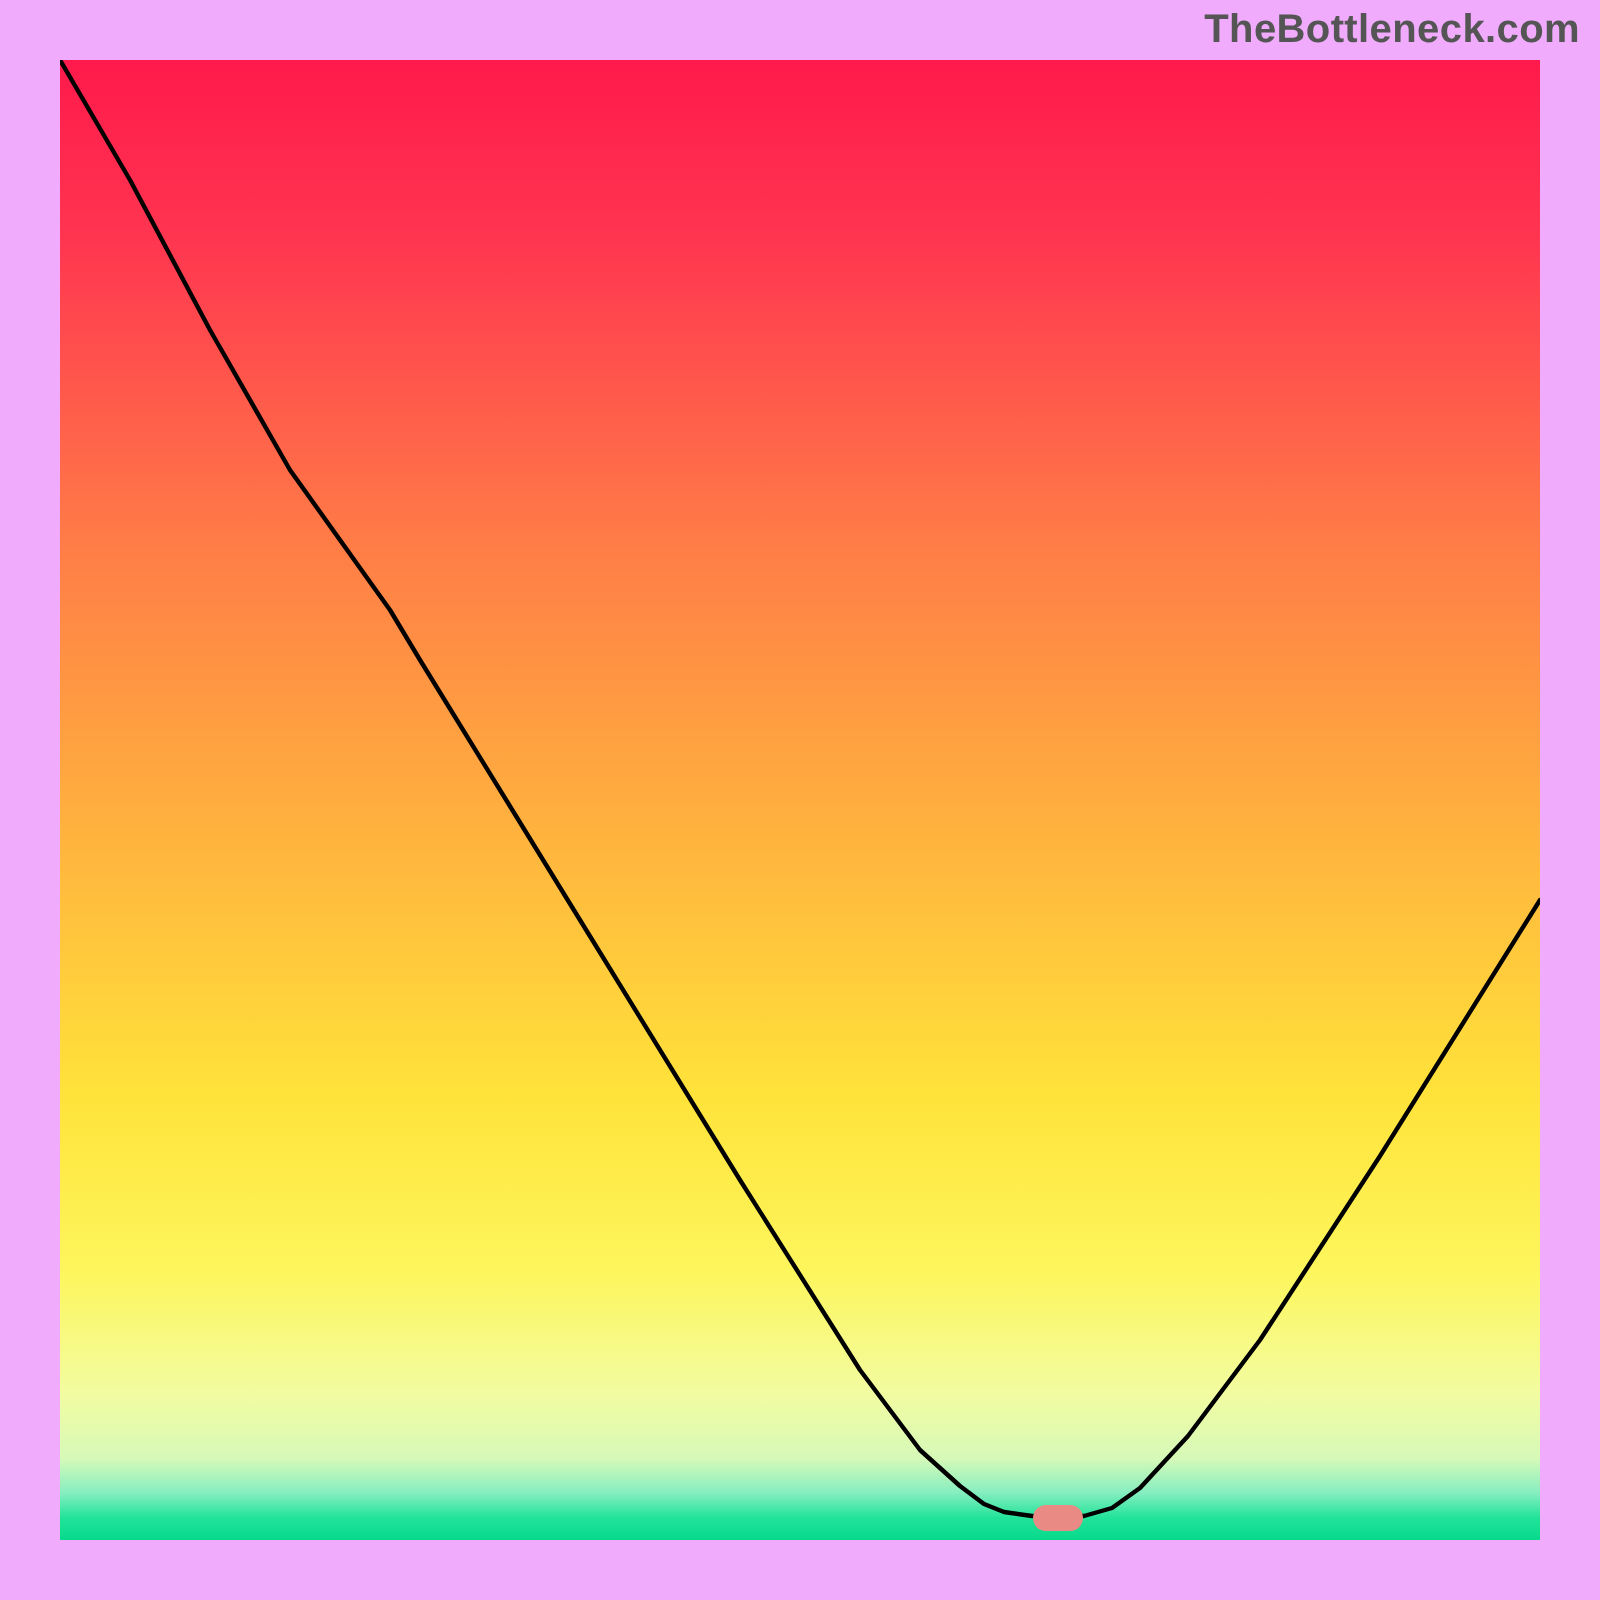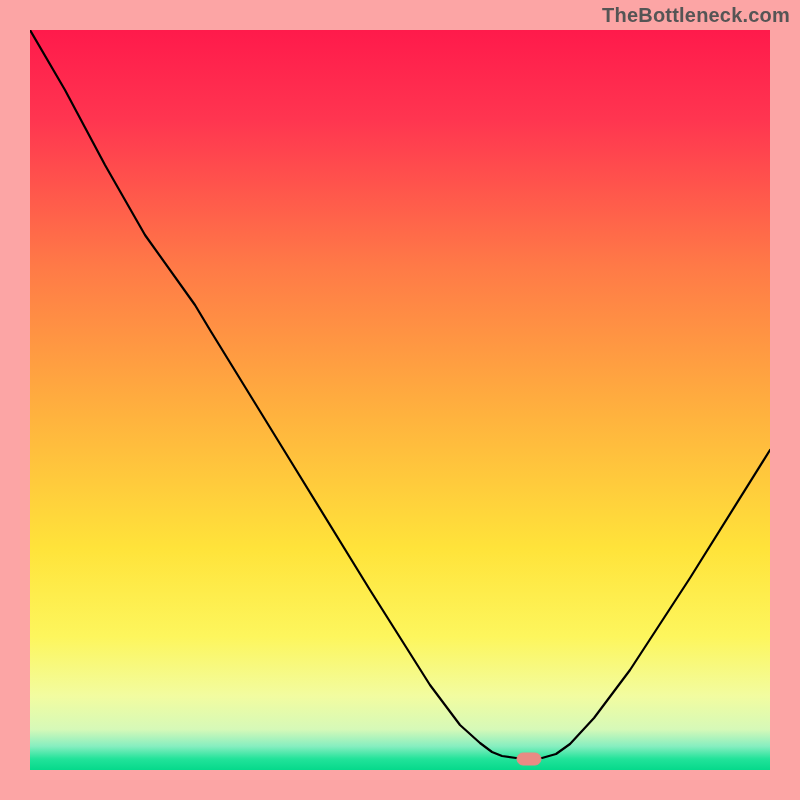--- a/index.html
+++ b/index.html
@@ -8,21 +8,21 @@
     width: 800px;
     height: 800px;
     background: #000;
     font-family: Arial, Helvetica, sans-serif;
     overflow: hidden;
   }
   .frame {
     position: relative;
     width: 800px;
     height: 800px;
-    background: #fca5a5;
+    background: #f0abfc;
   }
   .watermark {
     position: absolute;
     top: 4px;
     right: 10px;
     color: #555;
     font-size: 20px;
     font-weight: 600;
     letter-spacing: 0.2px;
     z-index: 5;

